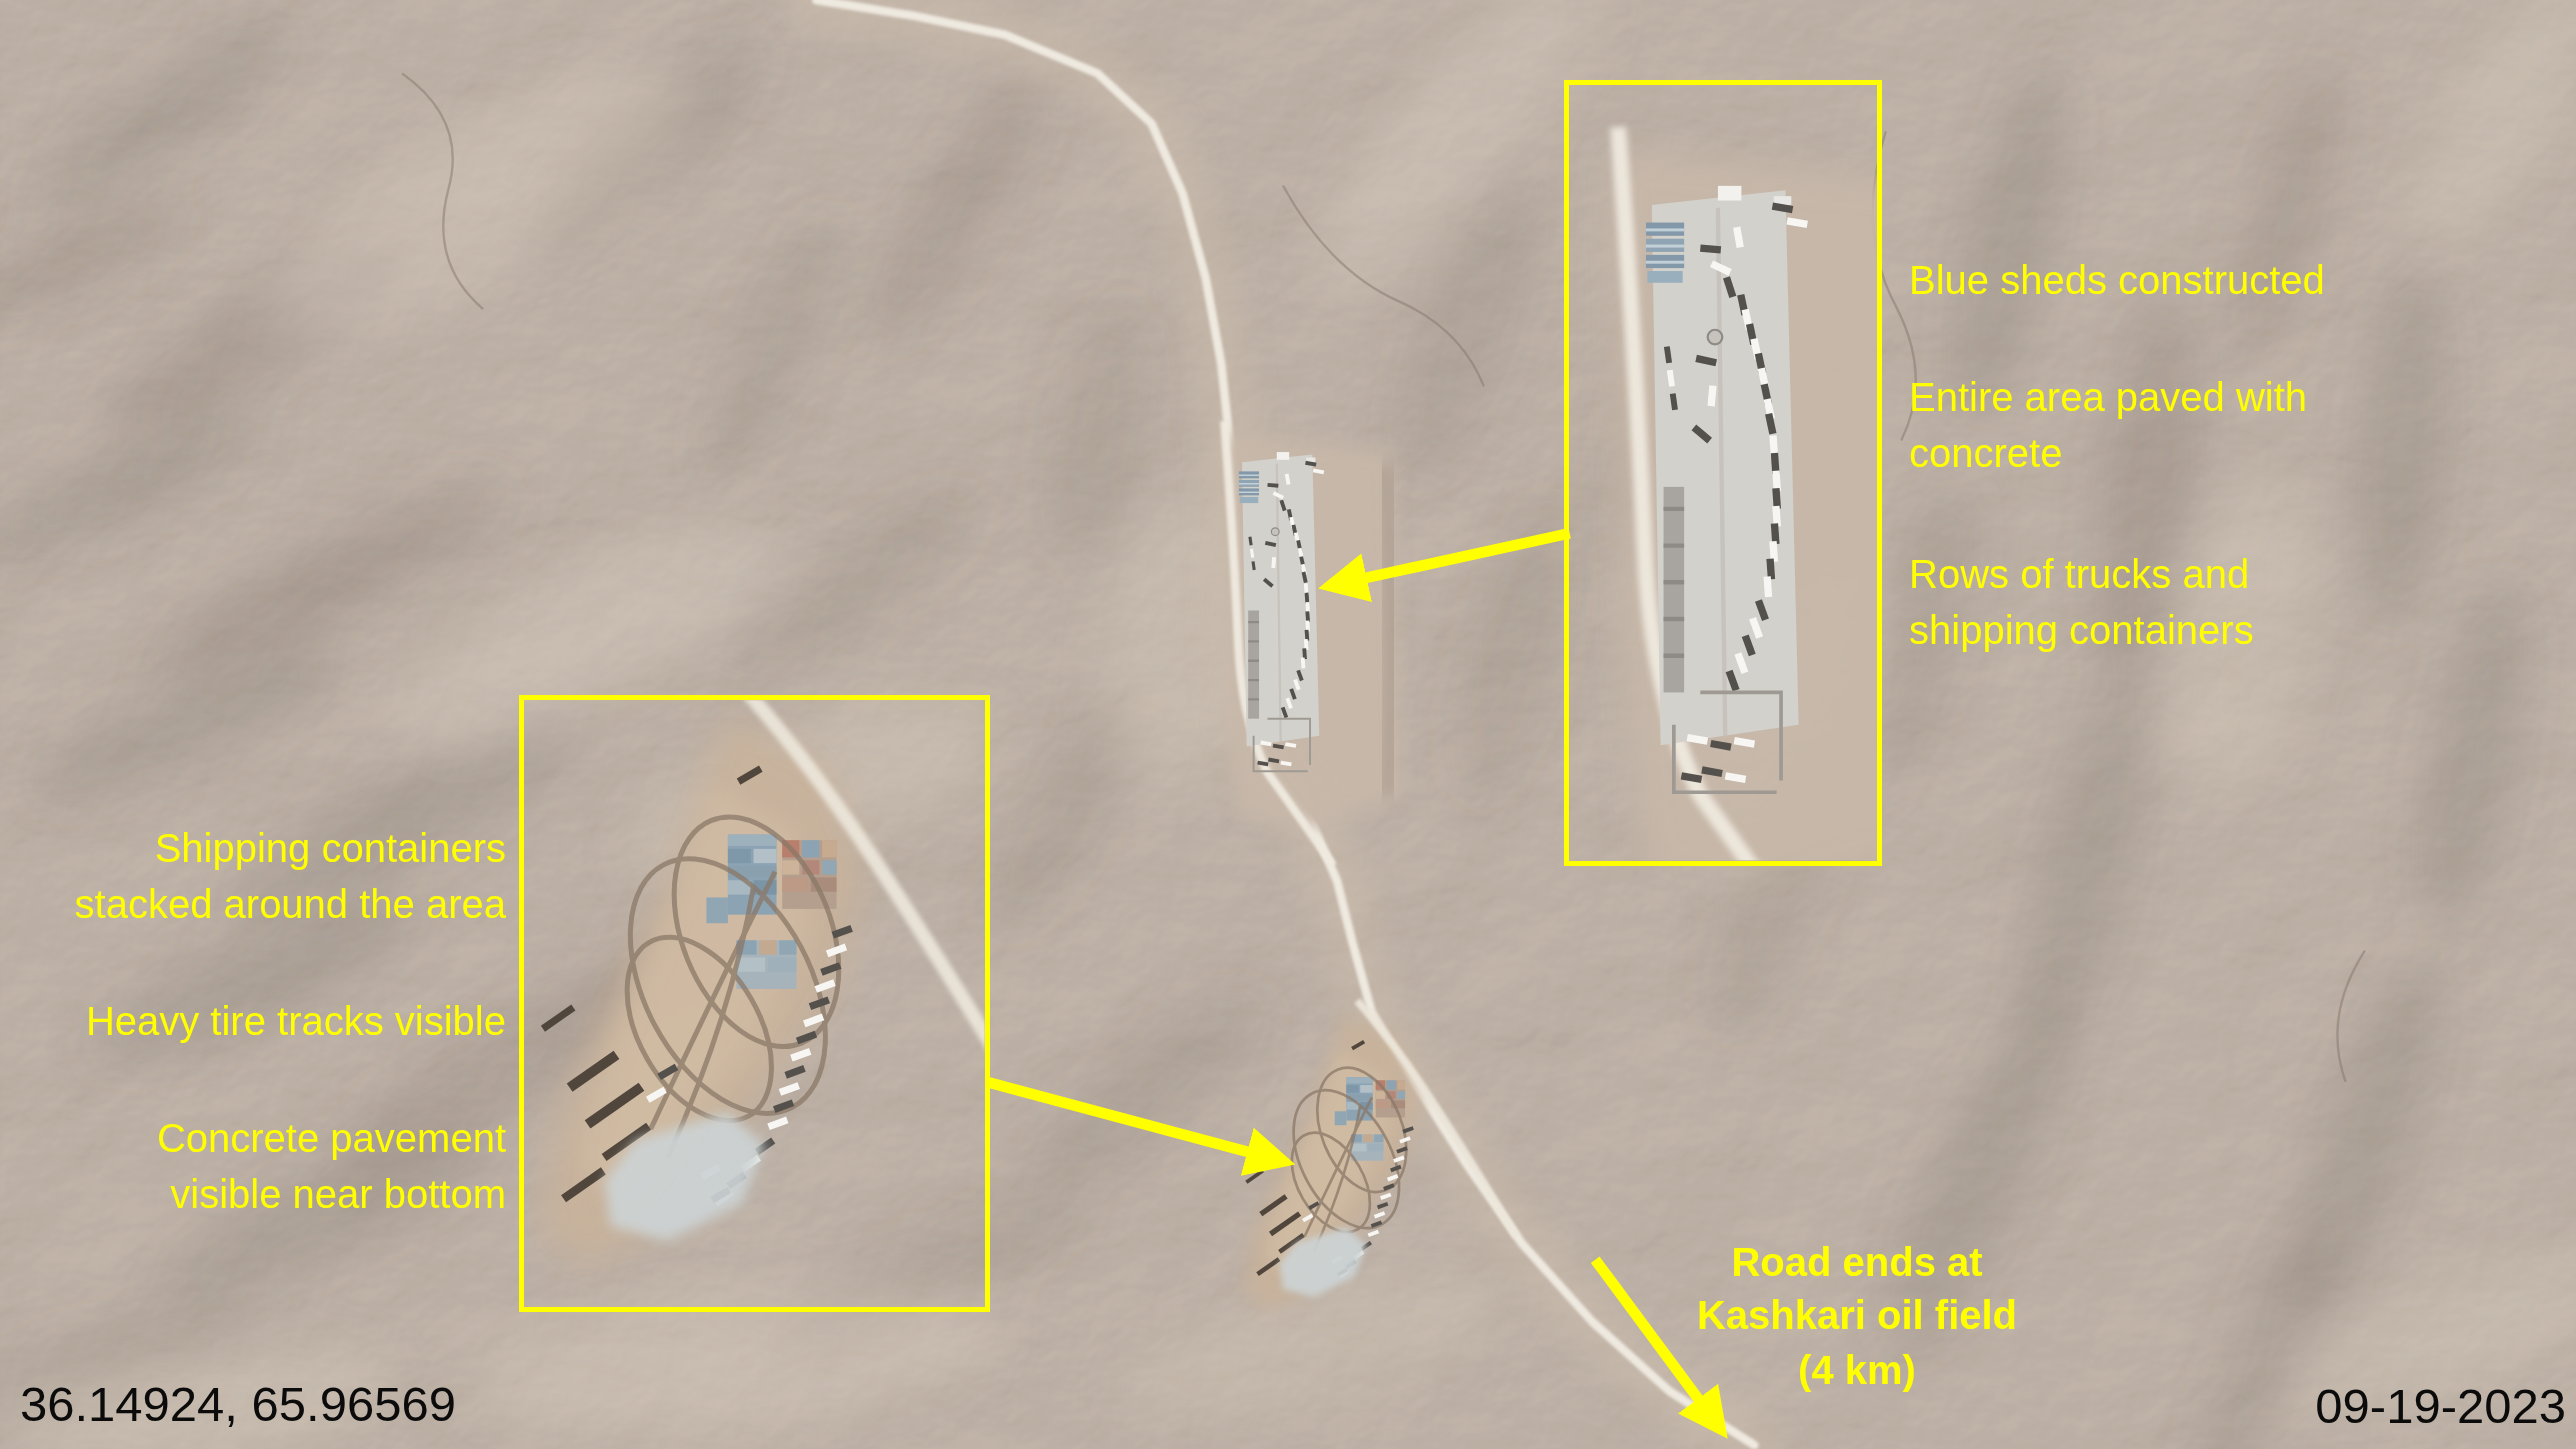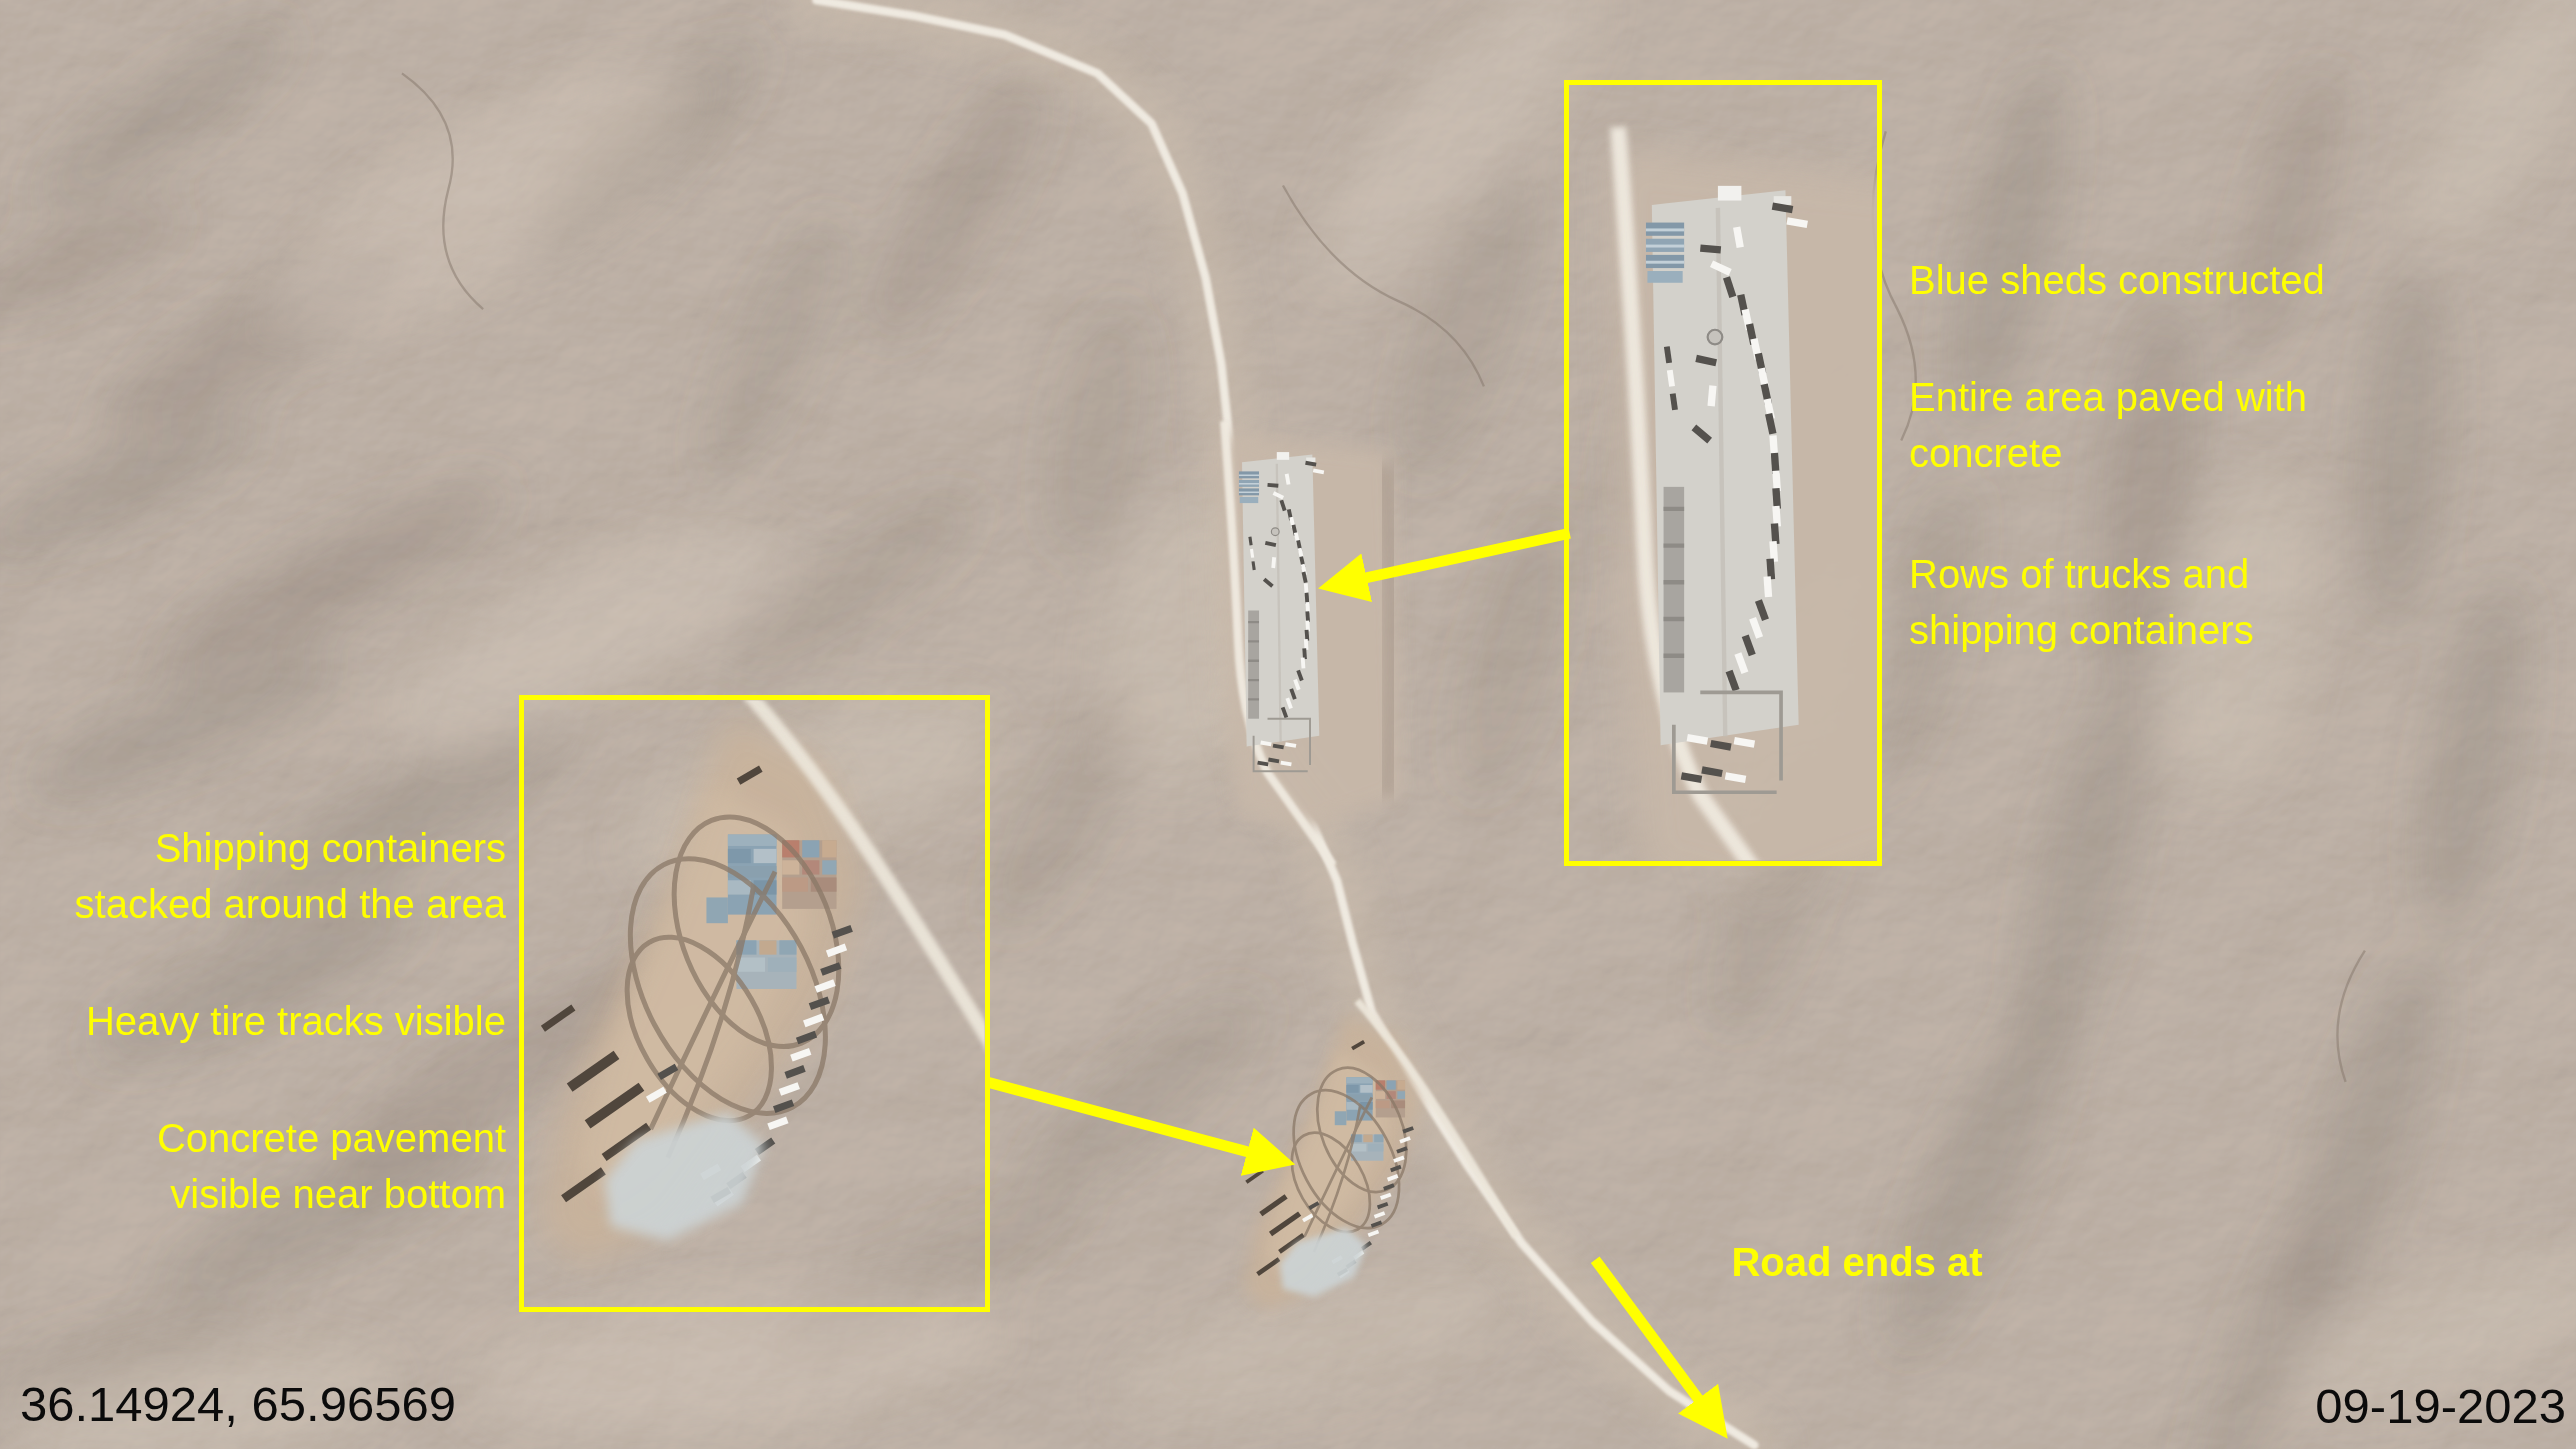--- a/index.html
+++ b/index.html
@@ -317,17 +317,19 @@
   <div class="note note-right-block" style="top:546px">Rows of trucks and</div>
   <div class="note note-right-block" style="top:602px">shipping containers</div>
 
   <div class="note note-left-block" style="top:820px">Shipping containers</div>
   <div class="note note-left-block" style="top:876px">stacked around the area</div>
   <div class="note note-left-block" style="top:993px">Heavy tire tracks visible</div>
   <div class="note note-left-block" style="top:1110px">Concrete pavement</div>
   <div class="note note-left-block" style="top:1166px">visible near bottom</div>
 
   <div class="note note-road" style="top:1235px">Road ends at</div>
+  <div class="note note-road" style="top:1288px">Kashkari oil field</div>
+  <div class="note note-road" style="top:1343px">(4 km)</div>
 
   <div class="meta meta-coords">36.14924, 65.96569</div>
   <div class="meta meta-date">09-19-2023</div>
 </div>
 
 
 </body></html>

